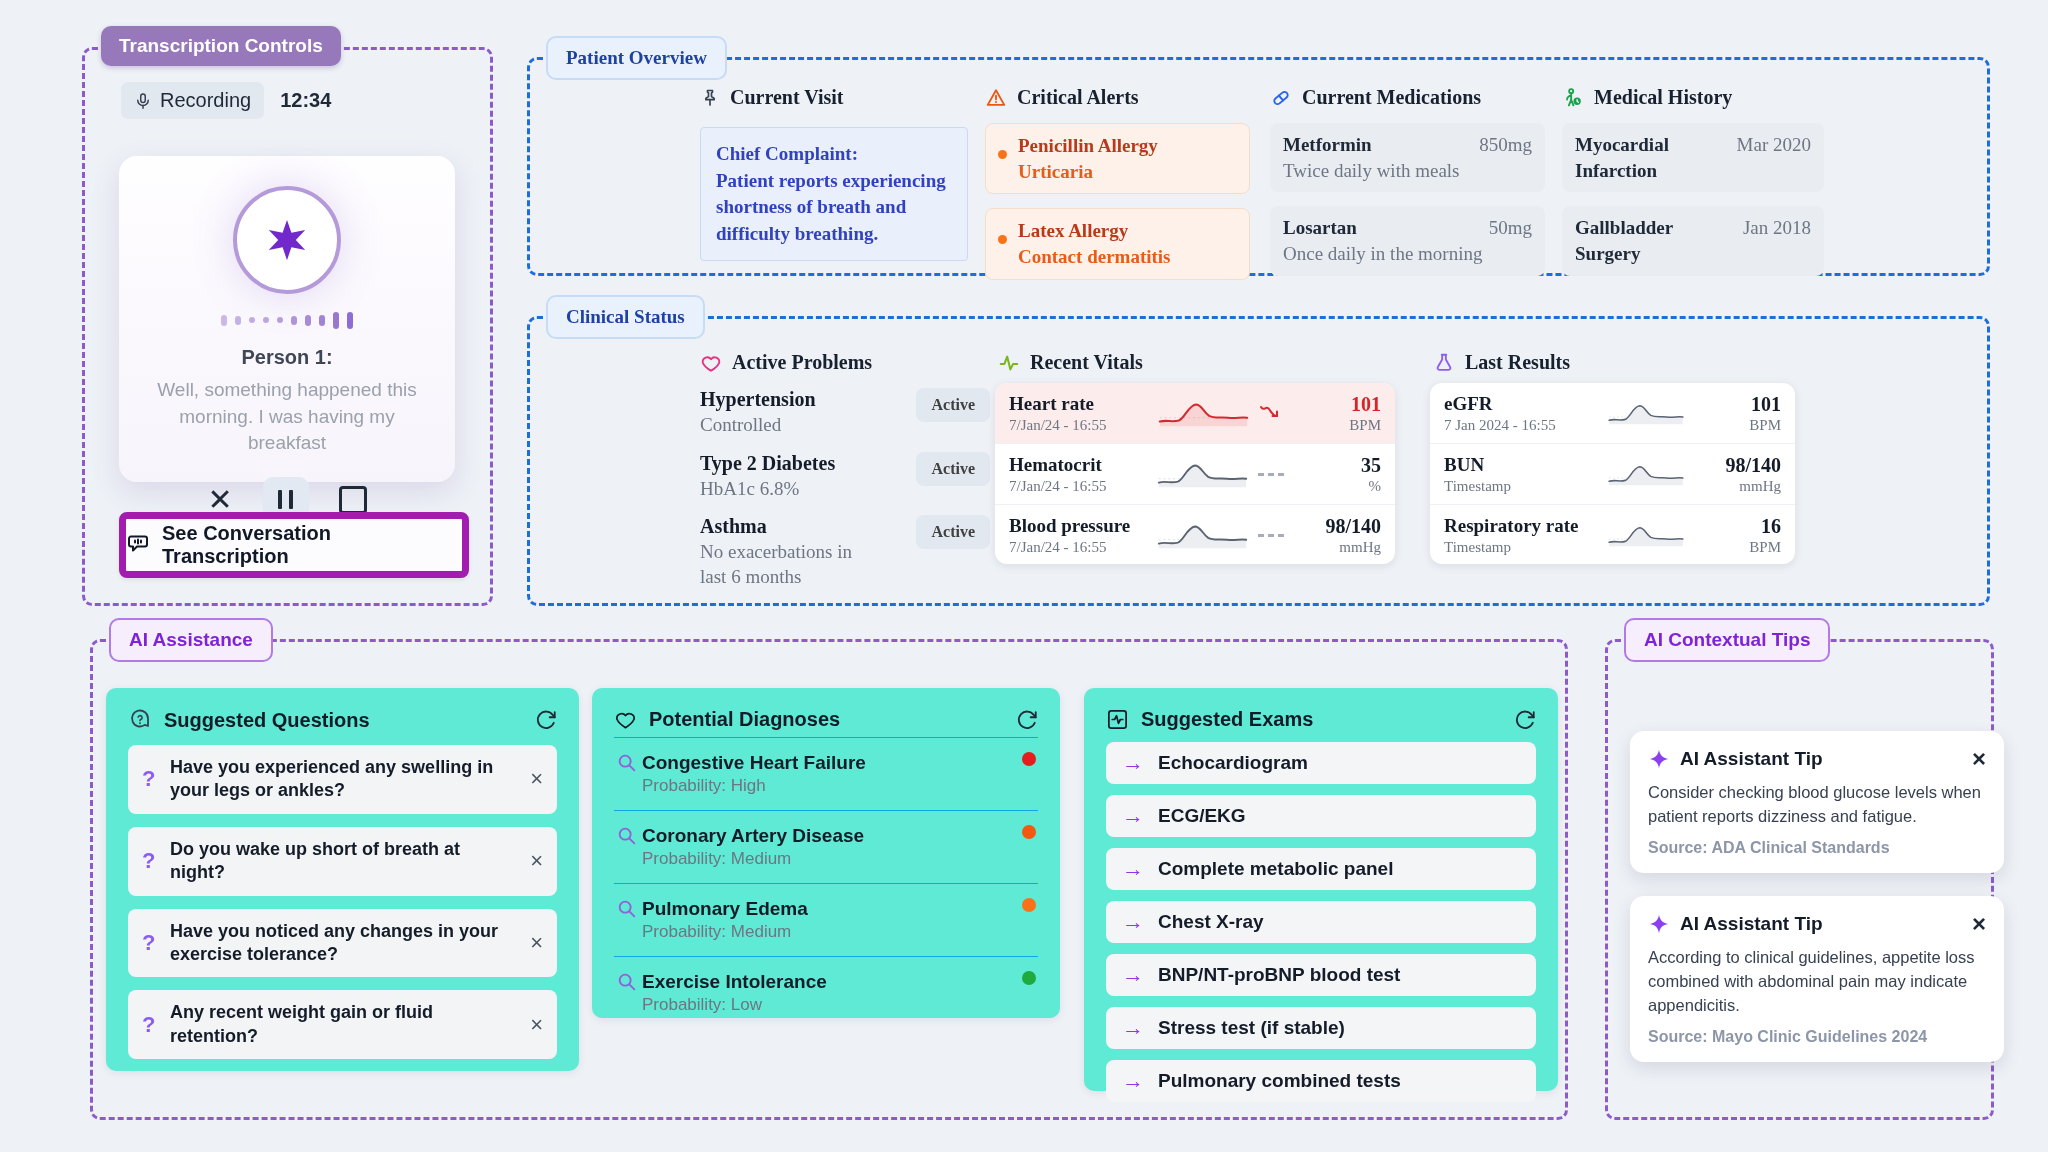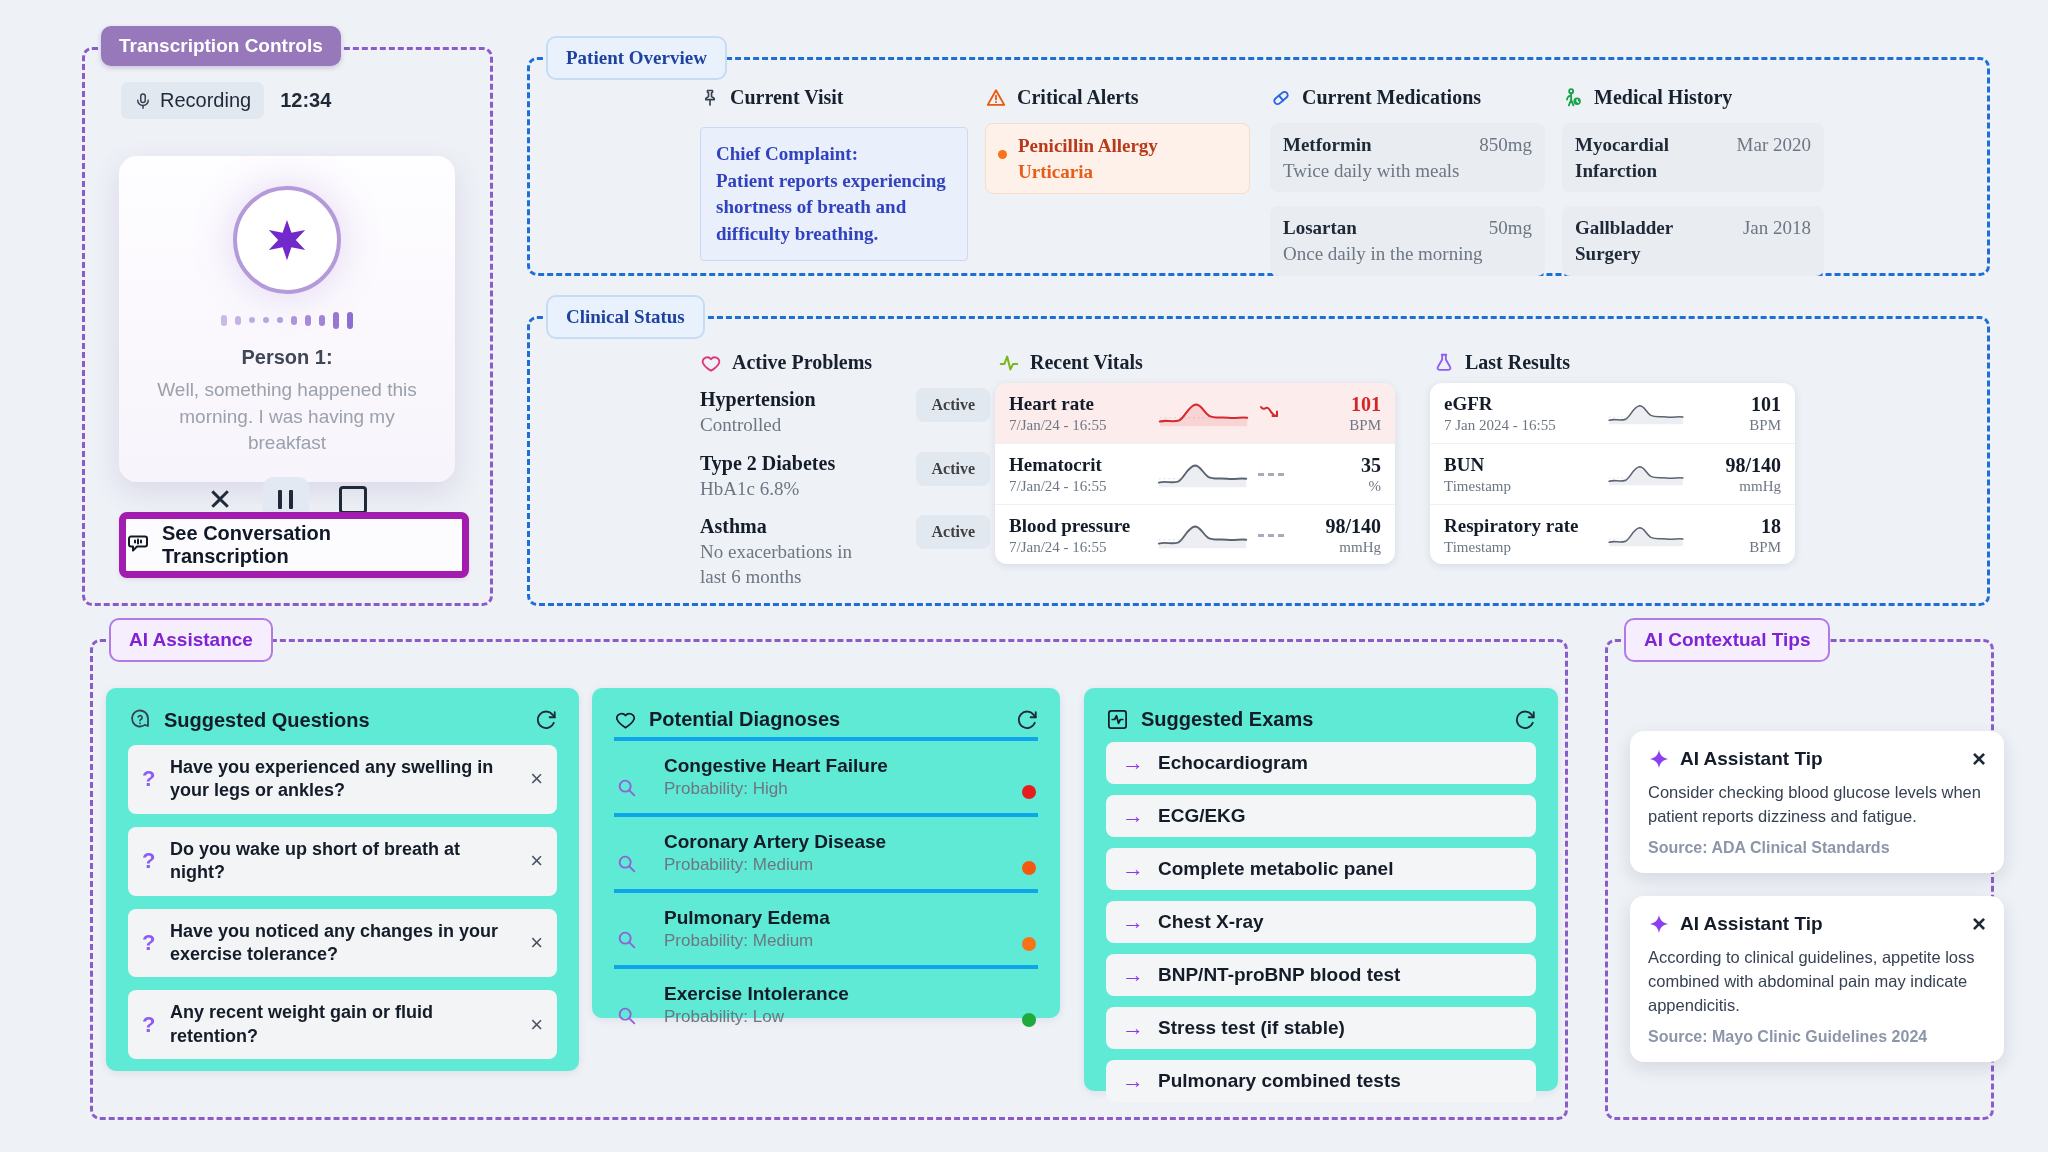--- a/index.html
+++ b/index.html
@@ -82,21 +82,21 @@
   
   .ai-card{position:absolute;background:#5eead4;border-radius:10px;box-shadow:0 2px 8px rgba(25,35,60,.08);padding:20px 22px;}
   .ai-head{display:flex;align-items:center;gap:12px;font-size:20px;font-weight:bold;color:#141c29;}
   .ai-head .spacer{flex:1;}
   .refresh{cursor:pointer;display:flex;}
   .q-row{position:relative;display:flex;align-items:center;gap:14px;background:#f3f4f6;border-radius:8px;
          padding:11px 40px 11px 14px;margin-top:13px;cursor:pointer;}
   .q-mark{color:#8b5cf6;font-size:22px;font-weight:bold;flex:0 0 14px;}
   .q-text{font-weight:bold;font-size:18px;color:#141c29;line-height:1.3;}
   .q-close{position:absolute;right:14px;top:50%;transform:translateY(-50%);font-size:22px;color:#4b5563;cursor:pointer;}
-  .d-row{display:flex;align-items:flex-end;gap:26px;padding:14px 2px;border-top:4px solid #0ea5e9;cursor:pointer;}
+  .d-row{display:flex;align-items:flex-start;gap:4px;padding:14px 2px;border-top:1px solid #0ea5e9;cursor:pointer;}
   .d-row:first-of-type{border-top:none;}
   .d-text{flex:1;}
   .d-name{font-weight:bold;font-size:19px;color:#141c29;}
   .d-prob{font-size:17px;color:#6d7683;margin-top:2px;}
   .d-dot{width:14px;height:14px;border-radius:50%;}
   .e-row{display:flex;align-items:center;gap:14px;background:#f4f5f7;border-radius:8px;height:42px;
          padding:0 16px;margin-top:11px;cursor:pointer;}
   .e-arrow{color:#9333ea;font-size:22px;line-height:1;}
   .e-name{font-weight:bold;font-size:19px;color:#141c29;}
 
@@ -205,20 +205,25 @@
               <line x1="12" y1="16.3" x2="12" y2="16.5"></line>
           </svg>
         </span>
         <span>Critical Alerts</span>
       </div>
       <div class="alert-card">
         <span class="dot"></span>
         <div class="alert-name">Penicillin Allergy</div>
         <div class="alert-detail">Urticaria</div>
       </div>
+      <div class="alert-card">
+        <span class="dot"></span>
+        <div class="alert-name">Latex Allergy</div>
+        <div class="alert-detail">Contact dermatitis</div>
+      </div>
     </div>
 
     <div class="col" style="left:740px;top:26px;width:275px;">
       <div class="col-head">
         <span>
           <svg width="22" height="22" viewBox="0 0 24 24" fill="none" stroke="#2563eb" stroke-width="2" stroke-linecap="round">
             <g transform="rotate(-40 12 12)">
                 <rect x="3.5" y="8.5" width="17" height="7" rx="3.5"></rect>
                 <line x1="12" y1="8.5" x2="12" y2="15.5"></line>
               </g>
@@ -424,21 +429,21 @@
           <div class="v-time">Timestamp</div>
         </div>
         <div class="v-mid">
           <svg width="80" height="30" viewBox="0 0 100 32">
             <line x1="4" y1="21" x2="96" y2="21" stroke="#d8dce2" stroke-dasharray="2 3"></line>
             <path d="M4 25 C12 23 16 26 24 24 C30 22 34 8 42 7 C48 7 50 15 56 19 C62 22 68 20 76 21 C84 22 90 20 96 21 L96 30 L4 30 Z" fill="#eceef2" stroke="none"></path>
             <path d="M4 25 C12 23 16 26 24 24 C30 22 34 8 42 7 C48 7 50 15 56 19 C62 22 68 20 76 21 C84 22 90 20 96 21" fill="none" stroke="#5b6472" stroke-width="2" stroke-linecap="round"></path>
           </svg>
         </div>
         <div class="v-right">
-          <div class="v-val">18</div>
+          <div class="v-val">16</div>
           <div class="v-unit">BPM</div>
         </div>
       </div>
     </div>
   </div>
 
   <div class="section sec-purple" style="left:90px;top:639px;width:1472px;height:475px;">
     <div class="badge badge-lav">AI Assistance</div>
 
     <div class="ai-card" style="left:13px;top:46px;width:429px;height:343px;">

